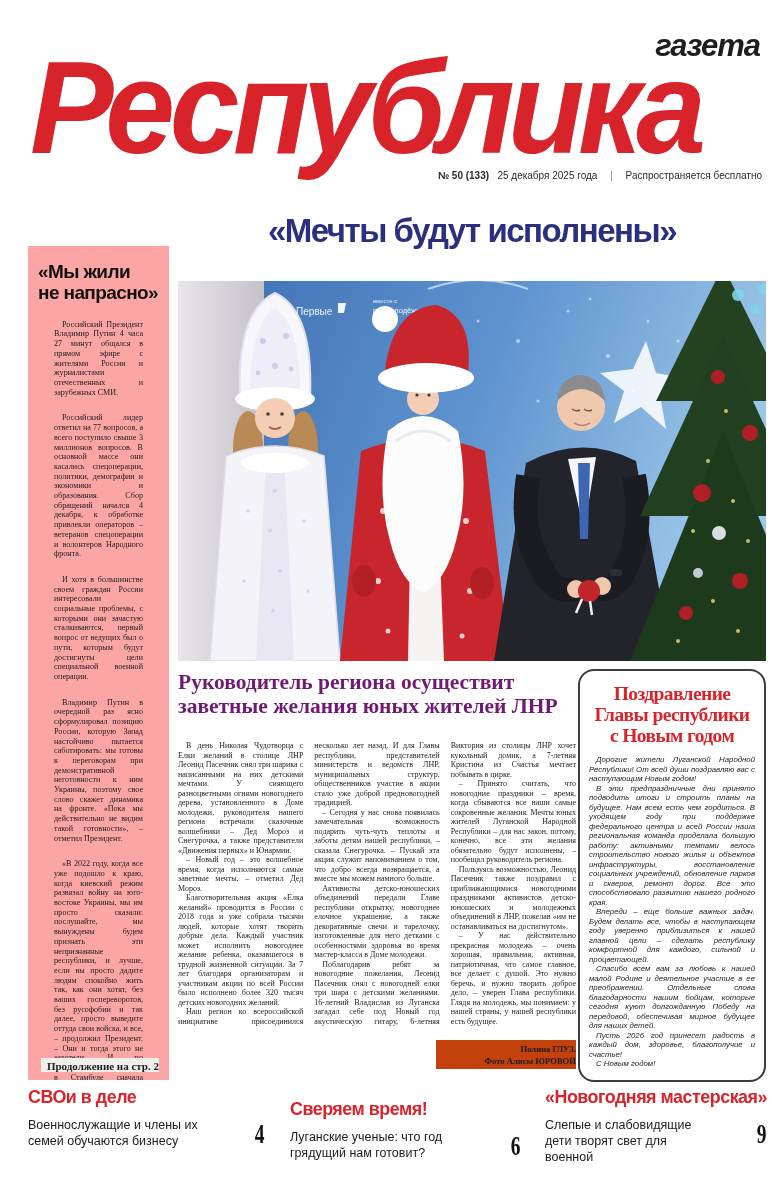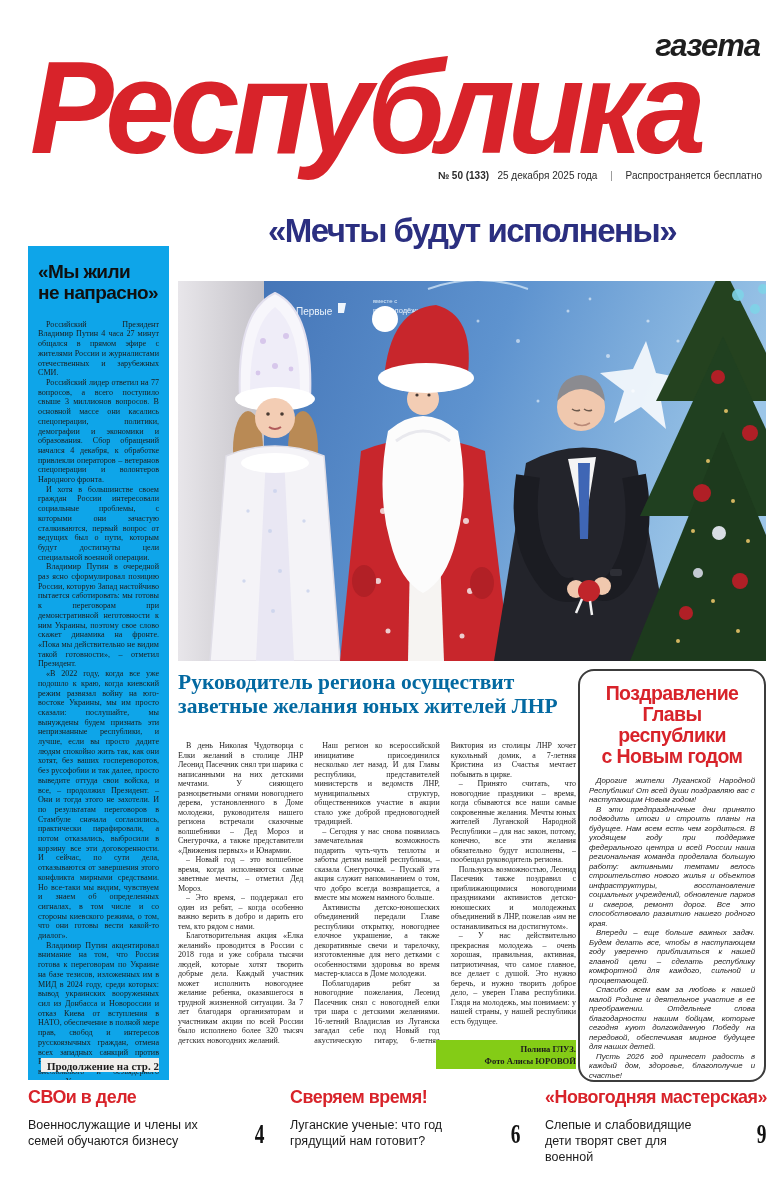--- a/index.html
+++ b/index.html
@@ -19,81 +19,81 @@
     transform:scale(1.12,1.18);transform-origin:top left;
   }
   .masthead-meta{
     position:absolute;top:170px;right:10px;font-size:10px;color:#2a2a2a;white-space:nowrap;
   }
   .masthead-meta .issue{font-weight:700;}
   .masthead-meta .sep{color:#888;margin:0 10px;}
   
   .left-col{
     position:absolute;left:28px;top:246px;width:141px;height:834px;
-    background:#0ea5e9;padding:16px 10px 26px;box-sizing:border-box;overflow:hidden;
+    background:#fca5a5;padding:16px 10px 26px;box-sizing:border-box;overflow:hidden;
   }
   .left-col h2{
     margin:0 0 16px;font-size:19px;line-height:1.1;color:#101010;letter-spacing:-0.6px;font-weight:700;
   }
   .left-col .lbody p{
     font-family:"Liberation Serif",serif;font-size:8.1px;line-height:1.2;
-    text-align:justify;text-indent:8px;margin:0;
+    text-align:justify;text-indent:8px;margin:16px;
   }
   .continuation{
     position:absolute;right:10px;bottom:8px;background:#f1efec;padding:2px 0 0 6px;
     font-family:"Liberation Serif",serif;font-weight:700;font-size:11px;
   }
   
   .headline{
     position:absolute;left:178px;top:214px;width:588px;text-align:center;
     font-size:33px;font-weight:700;color:#2b2f80;letter-spacing:-1.5px;line-height:1;
   }
   .photo{position:absolute;left:178px;top:281px;width:588px;height:380px;}
   .subhead{
     position:absolute;left:178px;top:670px;width:404px;
-    font-family:"Liberation Serif",serif;font-weight:700;font-size:21.5px;line-height:1.13;color:#0369a1;
+    font-family:"Liberation Serif",serif;font-weight:700;font-size:21.5px;line-height:1.13;color:#701a75;
   }
   .article{
     position:absolute;left:178px;top:741px;width:398px;height:364px;overflow:hidden;
     column-count:3;column-gap:11px;
     font-family:"Liberation Serif",serif;font-size:8px;line-height:1.19;text-align:justify;
   }
   .article p{margin:0;text-indent:8px;}
   .byline{
-    position:absolute;left:436px;top:1040px;width:140px;text-align:right;background:#84cc16;
+    position:absolute;left:436px;top:1040px;width:140px;text-align:right;background:#c2410c;
     font-family:"Liberation Serif",serif;font-weight:700;font-size:8.6px;line-height:1.4;padding:3px 0 2px;
   }
   
   .greet{
     position:absolute;left:578px;top:669px;width:188px;height:413px;box-sizing:border-box;
     border:2px solid #3c3c3c;border-radius:16px;padding:10px 9px 8px;overflow:hidden;background:#fff;
   }
   .greet h3{
     margin:2px 0 9px;text-align:center;color:#d8232a;
-    font-size:19.5px;line-height:1.08;letter-spacing:-0.6px;font-weight:700;
+    font-size:19.5px;line-height:1.08;letter-spacing:-0.6px;font-weight:700;font-family:Liberation Serif, serif;
   }
   .greet .gbody p{
     font-style:italic;font-size:7.8px;line-height:1.22;text-align:justify;text-indent:7px;margin:0;color:#222;
   }
   
   .teaser h4{
     margin:0 0 9px;color:#d8232a;font-size:19px;font-weight:700;letter-spacing:-0.5px;
     white-space:nowrap;transform:scaleX(0.94);transform-origin:left;
   }
   .teaser{position:absolute;top:1086px;}
   .teaser .row{display:flex;justify-content:space-between;align-items:flex-start;}
   .teaser .desc{
     font-family:Liberation Sans, sans-serif;font-size:12.5px;line-height:1.28;width:76%;color:#1b1b1b;
   }
   .teaser .pg{
     font-family:"Liberation Serif",serif;font-size:27px;font-weight:700;color:#111;
     transform:scaleX(0.72);transform-origin:right;margin-top:2px;
   }
   #teaser-1{left:28px;width:236px;}
-  #teaser-2{left:290px;width:230px;}
+  #teaser-2{left:290px;width:230px;margin-top:12px;}
   #teaser-3{left:545px;width:221px;}
 </style>
 </head>
 <body>
 
 <div class="masthead-tagline">газета</div>
 <div class="masthead-title">Республика</div>
 <div class="masthead-meta">
   <span class="issue">№ 50 (133)</span>&nbsp;&nbsp;
   <span>25 декабря 2025 года</span>
@@ -259,21 +259,20 @@
     </g>
   </g>
 </svg>
 </div>
 
 <div class="subhead">Руководитель региона осуществит заветные желания юных жителей ЛНР</div>
 
 <div class="article">
     <p>В день Николая Чудотворца с Елки желаний в столице ЛНР Леонид Пасечник снял три шарика с написанными на них детскими мечтами. У сияющего разноцветными огнями новогоднего дерева, установленного в Доме молодежи, руководителя нашего региона встречали сказочные волшебники – Дед Мороз и Снегурочка, а также представители «Движения первых» и Юнармии.</p>
     <p>– Новый год – это волшебное время, когда исполняются самые заветные мечты, – отметил Дед Мороз.</p>
-    <p>– Это время, – поддержал его один из ребят, – когда особенно важно верить в добро и дарить его тем, кто рядом с нами.</p>
     <p>Благотворительная акция «Елка желаний» проводится в России с 2018 года и уже собрала тысячи людей, которые хотят творить добрые дела. Каждый участник может исполнить новогоднее желание ребенка, оказавшегося в трудной жизненной ситуации. За 7 лет благодаря организаторам и участникам акции по всей России было исполнено более 320 тысяч детских новогодних желаний.</p>
     <p>Наш регион ко всероссийской инициативе присоединился несколько лет назад. И для Главы республики, представителей министерств и ведомств ЛНР, муниципальных структур, общественников участие в акции стало уже доброй предновогодней традицией.</p>
     <p>– Сегодня у нас снова появилась замечательная возможность подарить чуть-чуть теплоты и заботы детям нашей республики, – сказала Снегурочка. – Пускай эта акция служит напоминанием о том, что добро всегда возвращается, а вместе мы можем намного больше.</p>
     <p>Активисты детско-юношеских объединений передали Главе республики открытку, новогоднее елочное украшение, а также декоративные свечи и тарелочку, изготовленные для него детками с особенностями здоровья во время мастер-класса в Доме молодежи.</p>
     <p>Поблагодарив ребят за новогодние пожелания, Леонид Пасечник снял с новогодней елки три шара с детскими желаниями. 16-летний Владислав из Луганска загадал себе под Новый год акустическую гитару, 6-летняя Виктория из столицы ЛНР хочет кукольный домик, а 7-летняя Кристина из Счастья мечтает побывать в цирке.</p>
     <p>– Принято считать, что новогодние праздники – время, когда сбываются все наши самые сокровенные желания. Мечты юных жителей Луганской Народной Республики – для нас закон, потому, конечно, все эти желания обязательно будут исполнены, – пообещал руководитель региона.</p>
     <p>Пользуясь возможностью, Леонид Пасечник также поздравил с приближающимися новогодними праздниками активистов детско-юношеских и молодежных объединений в ЛНР, пожелав «им не останавливаться на достигнутом».</p>
     <p>– У нас действительно прекрасная молодежь – очень хорошая, правильная, активная, патриотичная, что самое главное, все делает с душой. Это нужно беречь, и нужно творить доброе дело, – уверен Глава республики. Глядя на молодежь, мы понимаем: у нашей страны, у нашей республики есть будущее.</p>
   </div>
 <div class="byline">

